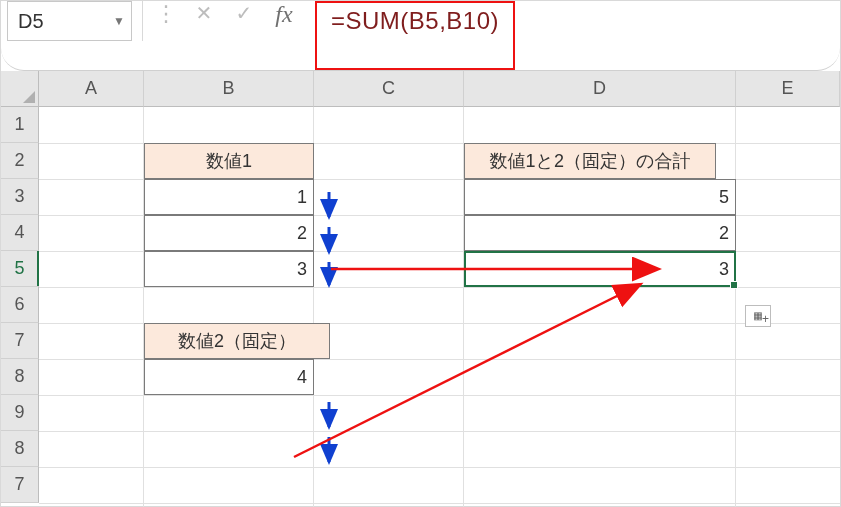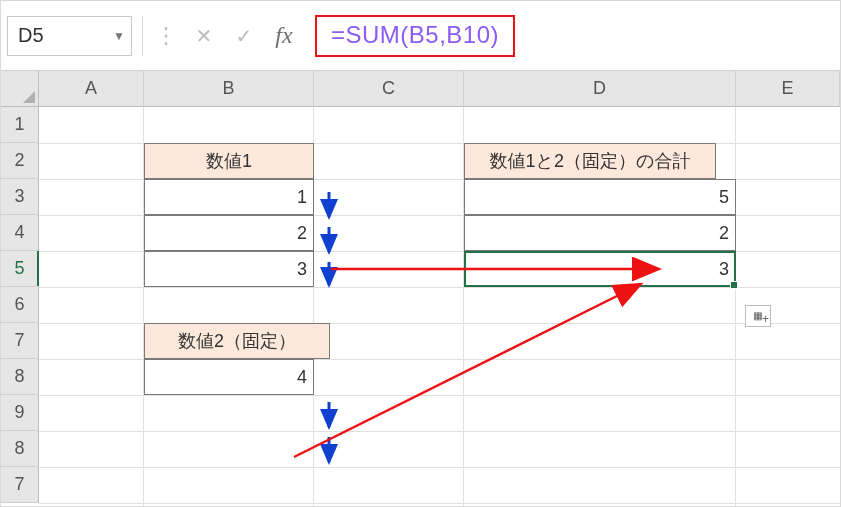--- a/index.html
+++ b/index.html
@@ -9,44 +9,44 @@
     font-size: 15px;
     background: #fff;
     color: #444;
   }
   .wrapper { width: 841px; height: 507px; position: relative; border:1px solid #d9d9d9; }
   
   .fbar {
     height: 70px;
     border-bottom: 1px solid #d0d0d0;
     display: flex;
-    align-items: center;
     padding: 0 6px;
     gap: 10px;
+    border-radius: 23px;
   }
   .namebox {
     display:flex; align-items:center;
     width: 125px; height: 40px;
     border: 1px solid #c8c8c8;
     background:#fff;
     padding: 0 6px 0 10px;
     font-size: 20px;
     color:#333;
     justify-content: space-between;
   }
   .namebox .dd { color:#777; font-size:12px;}
   .vsep { width:1px; height:40px; background:#d9d9d9;}
   .dots { color:#bdbdbd; font-size:22px; padding:0 2px;}
   .iconbtn { width:30px; text-align:center; color:#bdbdbd; font-size:20px; }
   .iconbtn.fx { color:#707070; font-style:italic; font-family: "Times New Roman", serif; font-size:24px;}
   .formula-box {
     border: 2px solid #e11;
     padding: 4px 14px 6px 14px;
     font-size: 24px;
-    color:#8b5cf6;
+    color:#7f1d1d;
     letter-spacing: 0.5px;
     margin-left: 6px;
   }
   
   .grid { position:absolute; top:70px; left:0; right:0; bottom:0; }
   .corner {
     position:absolute; top:0; left:0; width:38px; height:36px;
     background:#e6e6e6; border-right:1px solid #bdbdbd; border-bottom:1px solid #bdbdbd;
   }
   .corner::after{

